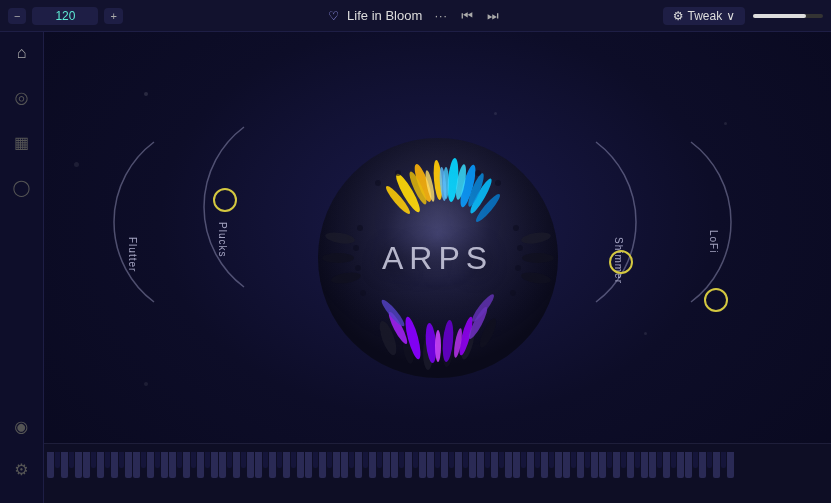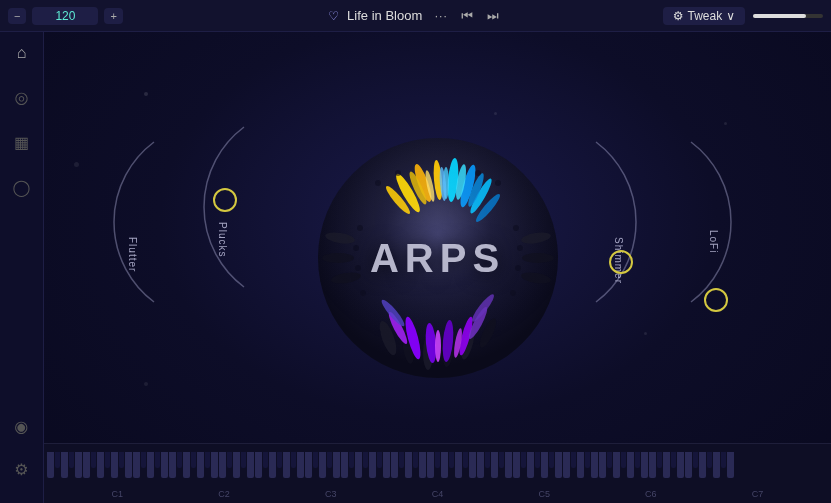--- a/index.html
+++ b/index.html
@@ -174,22 +174,22 @@
       height: 280px;
       position: absolute;
       top: 0; left: 0;
     }
 
     .arps-label {
       position: absolute;
       top: 50%;
       left: 50%;
       transform: translate(-50%, -50%);
-      font-size: 40px;
-      font-weight: 700;
+      font-size: 32px;
+      font-weight: 400;
       color: rgba(200,200,220,0.9);
       letter-spacing: 6px;
       text-shadow: 0 2px 20px rgba(0,0,0,0.8);
       pointer-events: none;
       z-index: 5;
     }
 
     
     #piano-area {
       position: absolute;
@@ -531,23 +531,14 @@
         <div class="bk"></div>
         <div class="wk"></div>
         <div class="wk"></div>
         <div class="bk"></div>
         <div class="wk"></div>
         <div class="bk"></div>
         <div class="wk"></div>
         <div class="bk"></div>
         <div class="wk"></div>
       </div>
-    <div class="piano-labels">
-      <span class="piano-label">C1</span>
-      <span class="piano-label">C2</span>
-      <span class="piano-label">C3</span>
-      <span class="piano-label">C4</span>
-      <span class="piano-label">C5</span>
-      <span class="piano-label">C6</span>
-      <span class="piano-label">C7</span>
-    </div>
   </div>
 </div>
 
 </body></html>

